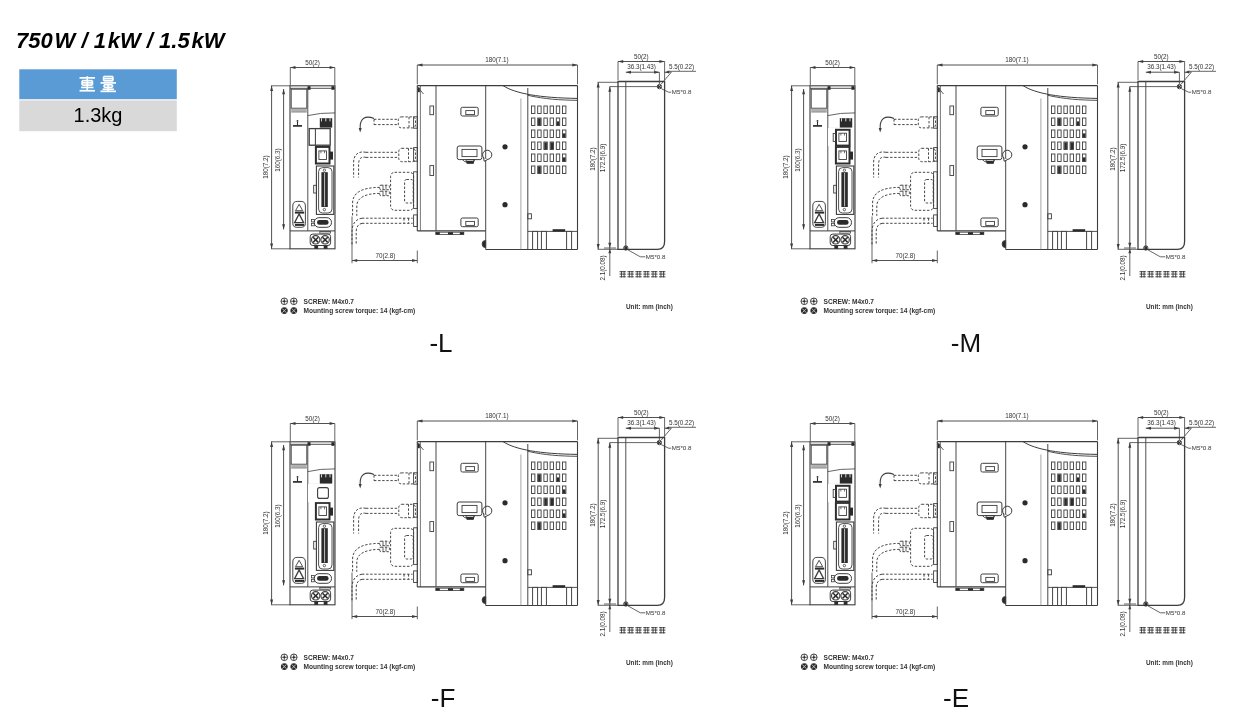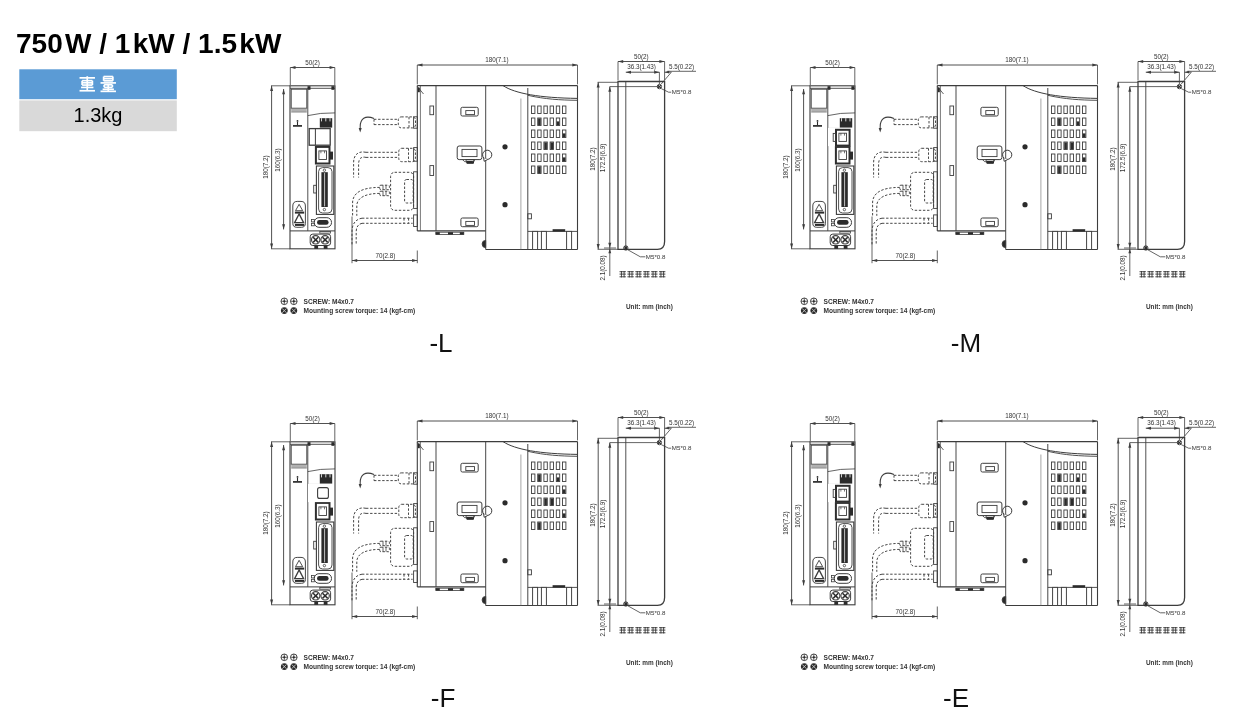--- a/index.html
+++ b/index.html
@@ -1,16 +1,16 @@
 <!DOCTYPE html>
 <html><head><meta charset="utf-8">
 <style>
 html,body{margin:0;padding:0;background:#ffffff;width:1242px;height:726px;overflow:hidden;}
 svg text{font-family:"Liberation Sans",sans-serif;}
-.ttl{position:absolute;left:16px;top:28px;font-family:"Liberation Sans",sans-serif;font-weight:bold;font-size:28px;color:#000;}
+.ttl{position:absolute;left:16px;top:28px;font-family:"Liberation Sans",sans-serif;font-weight:bold;font-size:22px;color:#000;font-style:italic;}
 </style></head>
 <body>
 <div class="ttl">750 W / 1 kW / 1.5 kW</div>
 <svg width="1242" height="726" viewBox="0 0 1242 726" style="position:absolute;left:0;top:0">
 <defs>
 <g id="unit">
 <rect x="290" y="85.8" width="45" height="163.0" stroke="#3d3d3d" stroke-width="1.1" fill="none"></rect>
 <line x1="290" y1="88.3" x2="335" y2="88.3" stroke="#3d3d3d" stroke-width="0.9" stroke-linecap="butt"></line>
 <rect x="307.5" y="86.2" width="3.0" height="3.6" fill="#2b2b2b"></rect>
 <rect x="331.4" y="86.2" width="3.0" height="3.6" fill="#2b2b2b"></rect>

